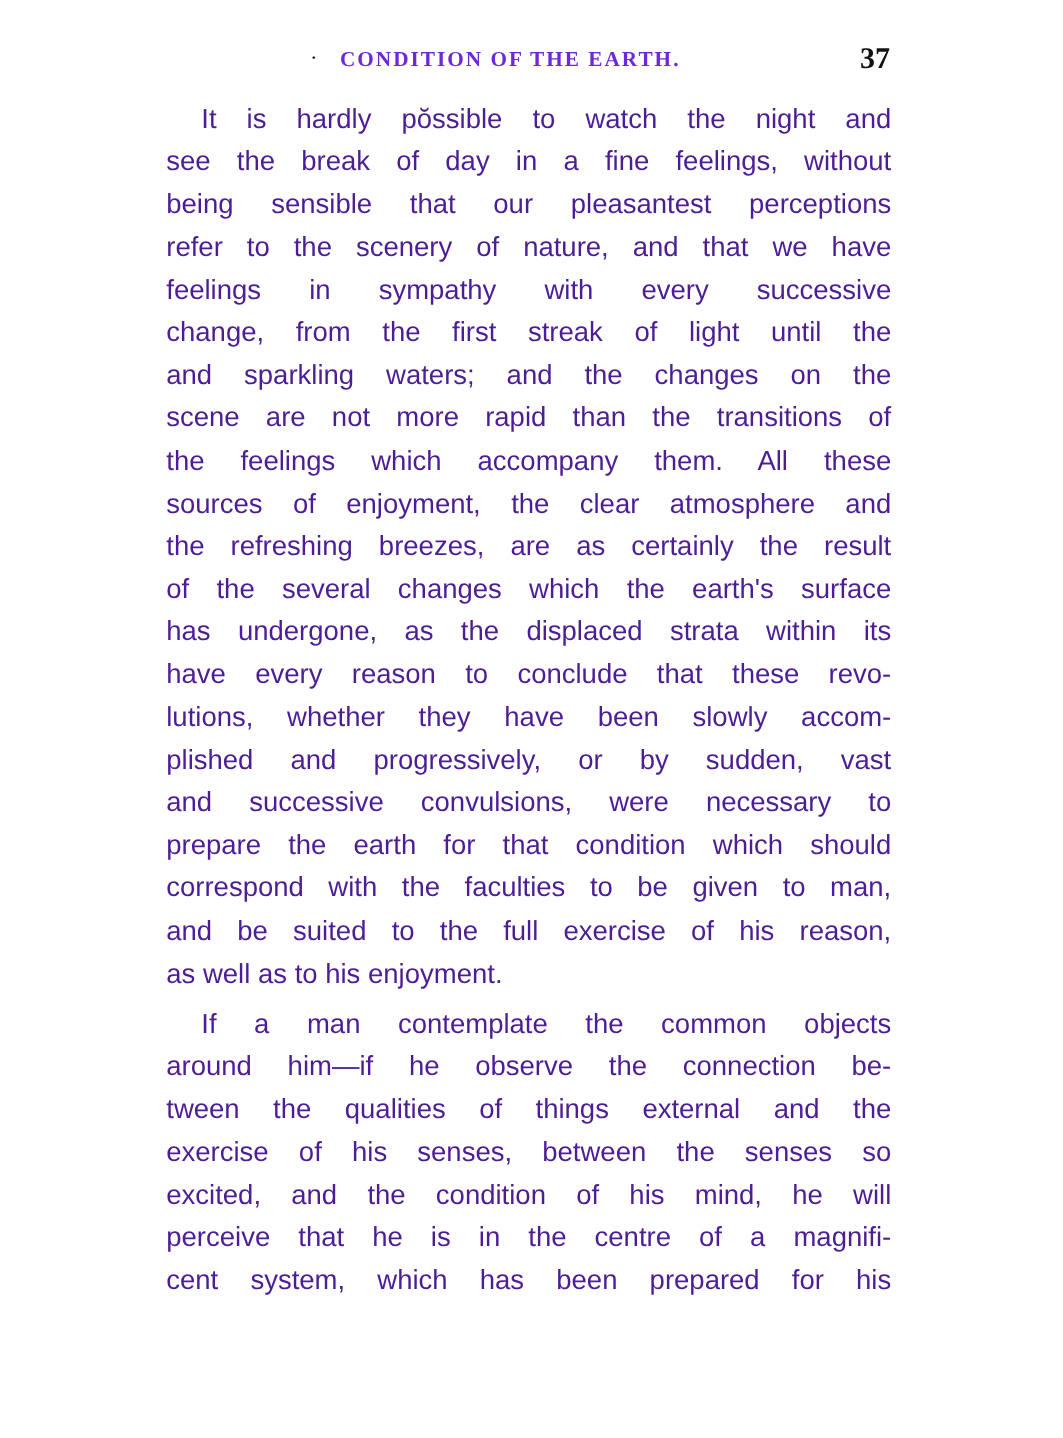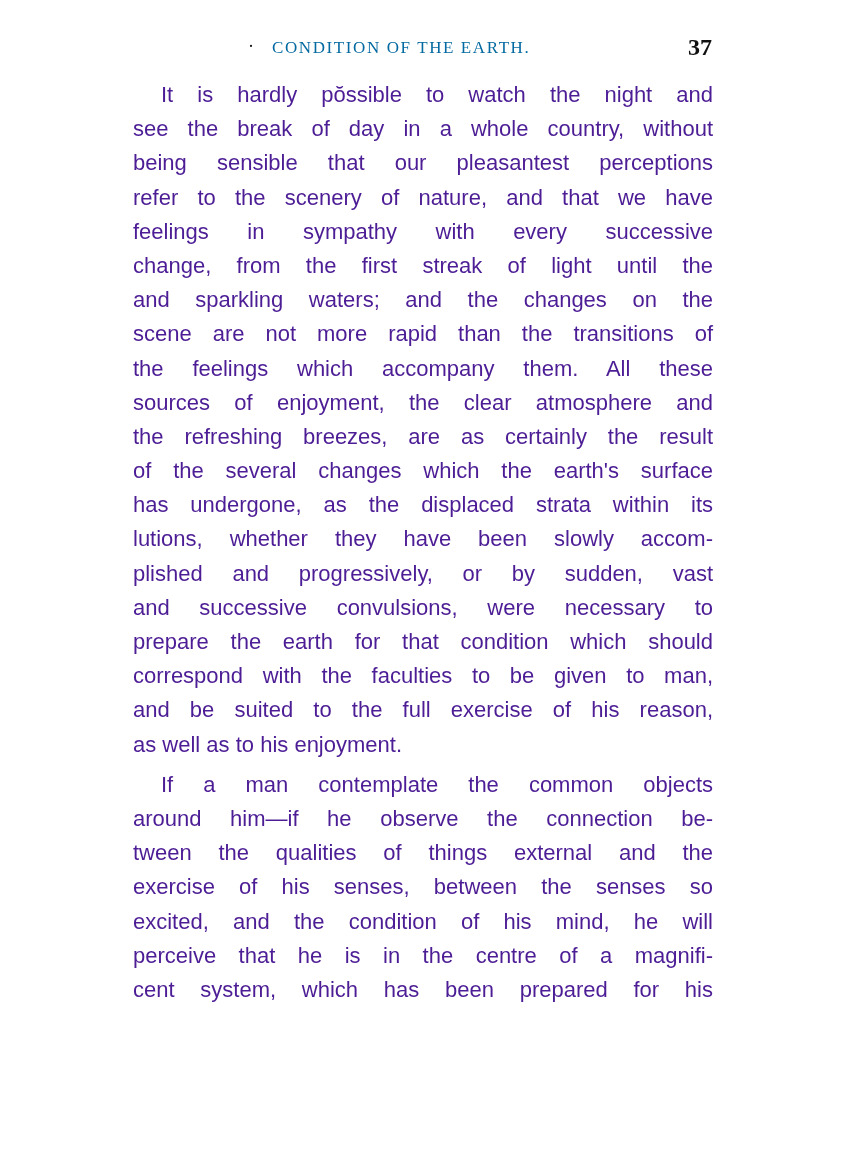--- a/index.html
+++ b/index.html
@@ -1,52 +1,53 @@
 <!DOCTYPE html>
 <html><head>
 <meta charset="utf-8">
 <style>
   html, body { margin: 0; padding: 0; background: #ffffff; }
   body { width: 850px; height: 1150px; position: relative; overflow: hidden; }
   .page { position: absolute; left: 0; top: 0; width: 850px; height: 1150px; background: #ffffff; }
   .header { position: absolute; top: 36px; left: 248px; width: 464px; height: 30px; }
   .header-dot { position: absolute; left: 0; top: 0; font-family: "Liberation Serif", serif; font-size: 18px; color: #1a1a1a; }
-  .header-title { position: absolute; left: 24px; top: 2px; font-family: "Liberation Serif", serif; font-size: 17px; font-weight: normal; letter-spacing: 1.6px; color: #0369a1; }
+  .header-title { position: absolute; left: 24px; top: 2px; font-family: "Liberation Serif", serif; font-size: 17px; font-weight: bold; letter-spacing: 1.6px; color: #6d28d9; }
   .header-page { position: absolute; right: 0; top: -2px; font-family: "Liberation Serif", serif; font-size: 24px; font-weight: bold; color: #111; }
   .body-text { position: absolute; left: 133px; top: 78px; width: 580px; font-family: Liberation Sans, sans-serif; font-size: 22px; line-height: 34.2px; color: #4c1d95; text-align: justify; }
   .line { display: block; white-space: nowrap; text-align: justify; text-align-last: justify; height: 34.2px; }
   .line.last { text-align-last: left; }
   .line.indent { padding-left: 28px; }
   .para + .para { margin-top: 6px; }
 </style>
 </head>
 <body>
 
 <div class="page">
   <div class="header">
     <span class="header-dot">·</span>
     <span class="header-title">CONDITION OF THE EARTH.</span>
     <span class="header-page">37</span>
   </div>
 
   <div class="body-text">
     <div class="para" id="para-0">
         <span class="line indent">It is hardly pŏssible to watch the night and</span>
-        <span class="line">see the break of day in a whole country, without</span>
+        <span class="line">see the break of day in a fine feelings, without</span>
         <span class="line">being sensible that our pleasantest perceptions</span>
         <span class="line">refer to the scenery of nature, and that we have</span>
         <span class="line">feelings in sympathy with every successive</span>
         <span class="line">change, from the first streak of light until the</span>
         <span class="line">and sparkling waters; and the changes on the</span>
         <span class="line">scene are not more rapid than the transitions of</span>
         <span class="line">the feelings which accompany them. All these</span>
         <span class="line">sources of enjoyment, the clear atmosphere and</span>
         <span class="line">the refreshing breezes, are as certainly the result</span>
         <span class="line">of the several changes which the earth's surface</span>
         <span class="line">has undergone, as the displaced strata within its</span>
+        <span class="line">have every reason to conclude that these revo-</span>
         <span class="line">lutions, whether they have been slowly accom-</span>
         <span class="line">plished and progressively, or by sudden, vast</span>
         <span class="line">and successive convulsions, were necessary to</span>
         <span class="line">prepare the earth for that condition which should</span>
         <span class="line">correspond with the faculties to be given to man,</span>
         <span class="line">and be suited to the full exercise of his reason,</span>
         <span class="line last">as well as to his enjoyment.</span>
       </div>
     <div class="para" id="para-1">
         <span class="line indent">If a man contemplate the common objects</span>

